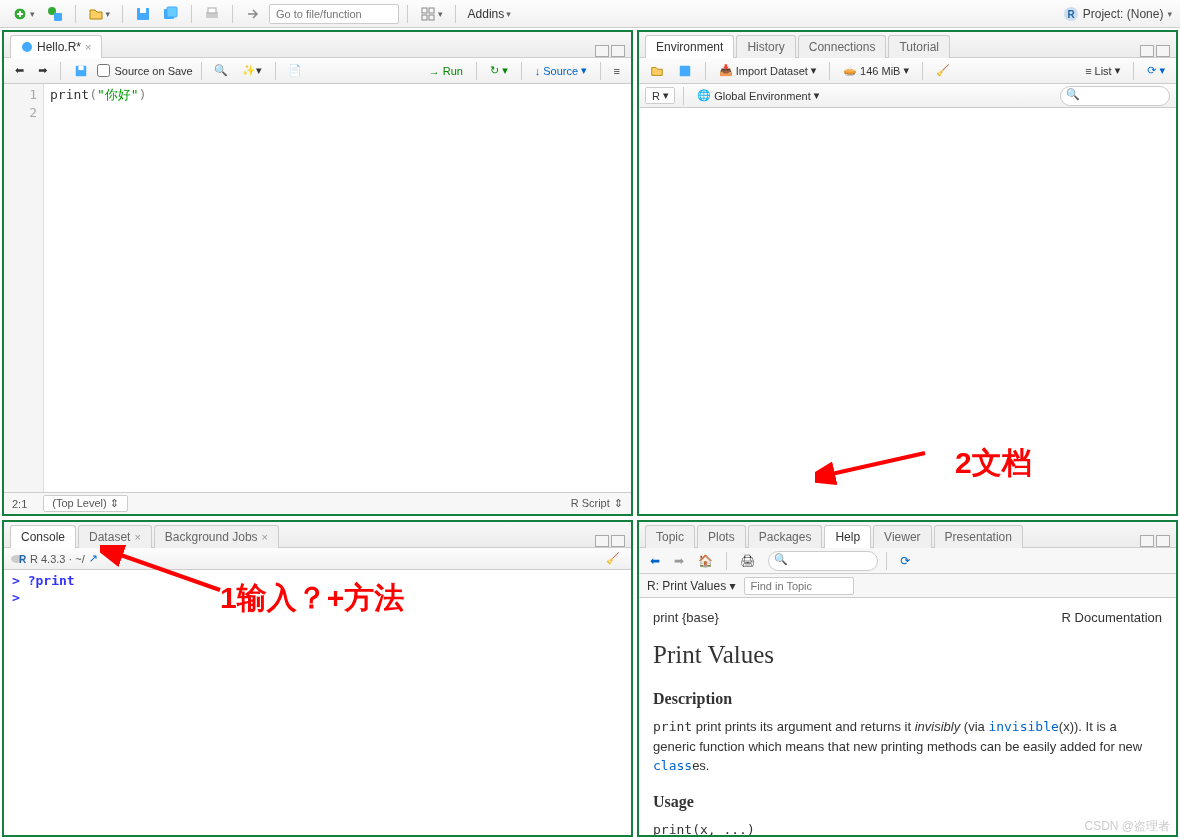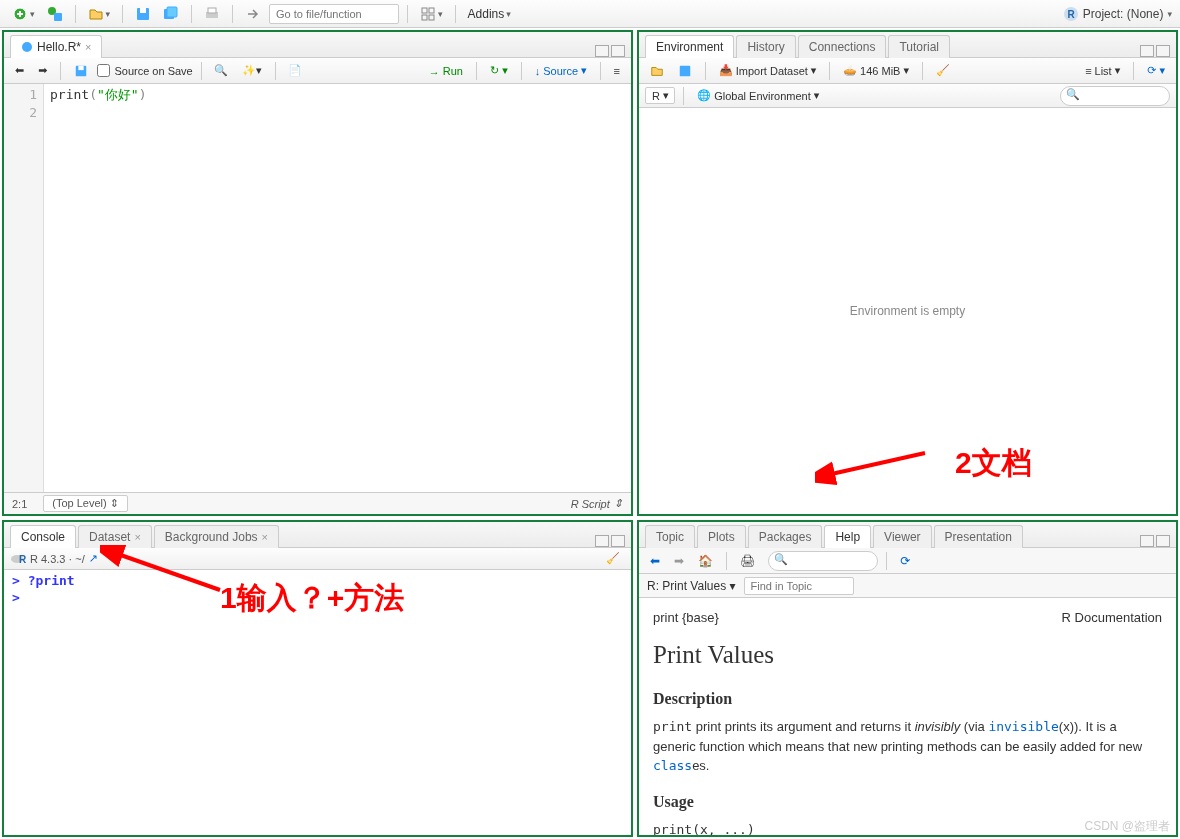--- a/index.html
+++ b/index.html
@@ -26,21 +26,21 @@
 .subbtn { display: inline-flex; align-items: center; gap: 3px; padding: 2px 5px; border-radius: 2px; cursor: pointer; }
 
 .editor-area { flex: 1; display: flex; font-family: Consolas, monospace; font-size: 13px; background: #fff; }
 .gutter { width: 40px; background: #f5f5f5; border-right: 1px solid #ddd; text-align: right; padding: 2px 6px 0 0; color: #aaa; line-height: 18px; }
 .code { padding: 2px 6px; line-height: 18px; }
 .code .fn { color: #333; }
 .code .paren { color: #888; }
 .code .str { color: #090; }
 
 .statusbar { height: 22px; border-top: 1px solid #ccc; background: #f7f7f7; display: flex; align-items: center; padding: 0 8px; font-size: 11px; color: #555; }
-.statusbar .right { margin-left: auto; display: flex; align-items: flex-end; gap: 4px; font-style: italic; }
+.statusbar .right { margin-left: auto; display: flex; align-items: flex-start; gap: 4px; }
 
 .console-body { flex: 1; font-family: Consolas, monospace; font-size: 13px; padding: 2px 8px; line-height: 17px; position: relative; font-weight: bold; }
 .prompt { color: #33f; }
 .cmd { color: #33f; }
 
 .env-empty { flex: 1; display: flex; align-items: center; justify-content: center; color: #888; font-size: 12px; }
 
 .help-nav { height: 26px; border-bottom: 1px solid #ccc; background: #f7f7f7; display: flex; align-items: center; padding: 0 6px; gap: 4px; }
 .help-title { height: 24px; border-bottom: 1px solid #ccc; background: #f7f7f7; display: flex; align-items: center; padding: 0 8px; font-size: 12px; gap: 8px; }
 .find-topic { border: 1px solid #ccc; border-radius: 2px; padding: 1px 6px; width: 110px; height: 18px; font-size: 11px; color: #888; }
@@ -232,21 +232,20 @@
     <span class="tb-sep"></span>
     <span class="subbtn" style="color:#06c">⟳ ▾</span>
   </div>
   <div class="subbar" style="height:24px">
     <span class="subbtn" style="border:1px solid #ccc; background:#fff; padding:1px 6px;"><span>R</span> ▾</span>
     <span class="tb-sep"></span>
     <span class="subbtn">🌐 <span>Global Environment</span> ▾</span>
     <div class="spacer"></div>
     <div class="search-wrap"><input class="search-box" style=""></div>
   </div>
-  <div class="env-empty">Environment is empty</div>
 </div>
 
 <div class="pane">
   <div class="tabbar">
     <div class="tab">Console</div>
     <div class="tab inactive">
           <span>Dataset</span> 
           <span class="close">×</span>
         </div>
     <div class="tab inactive">

